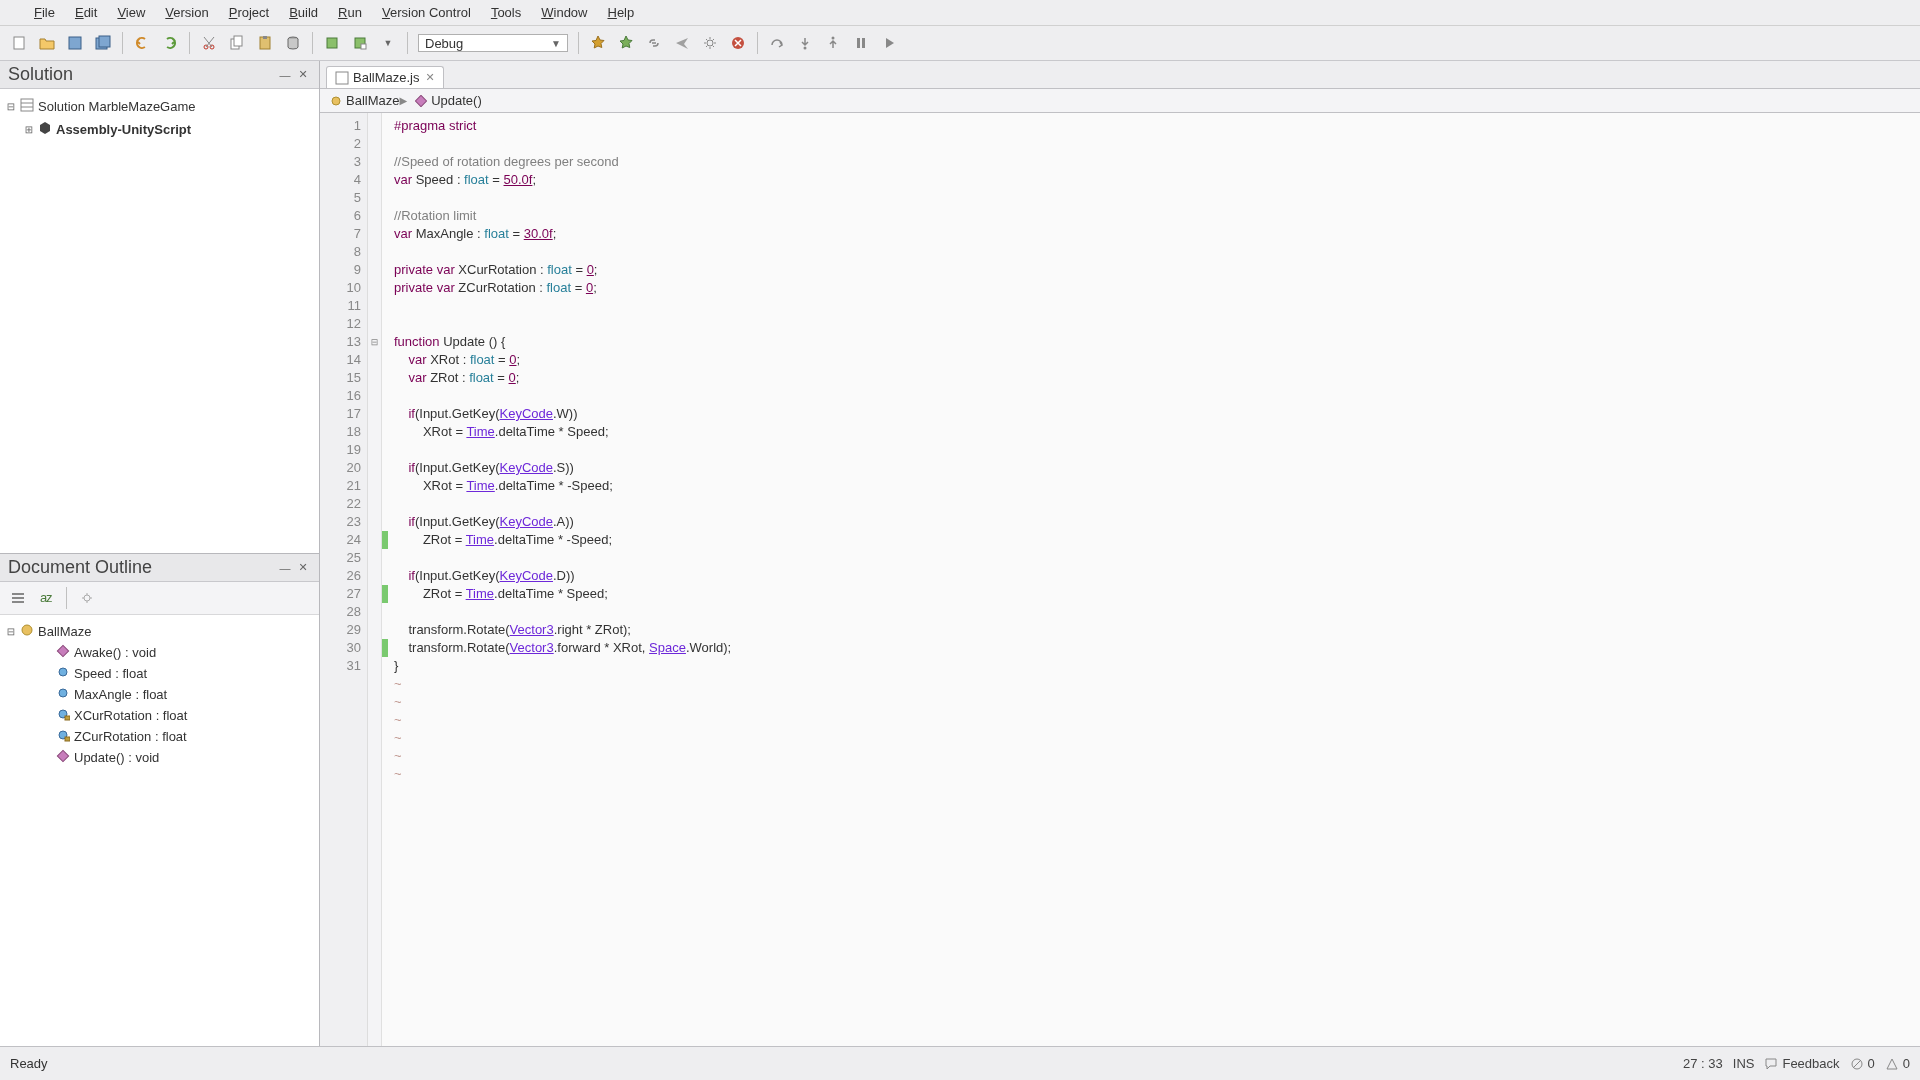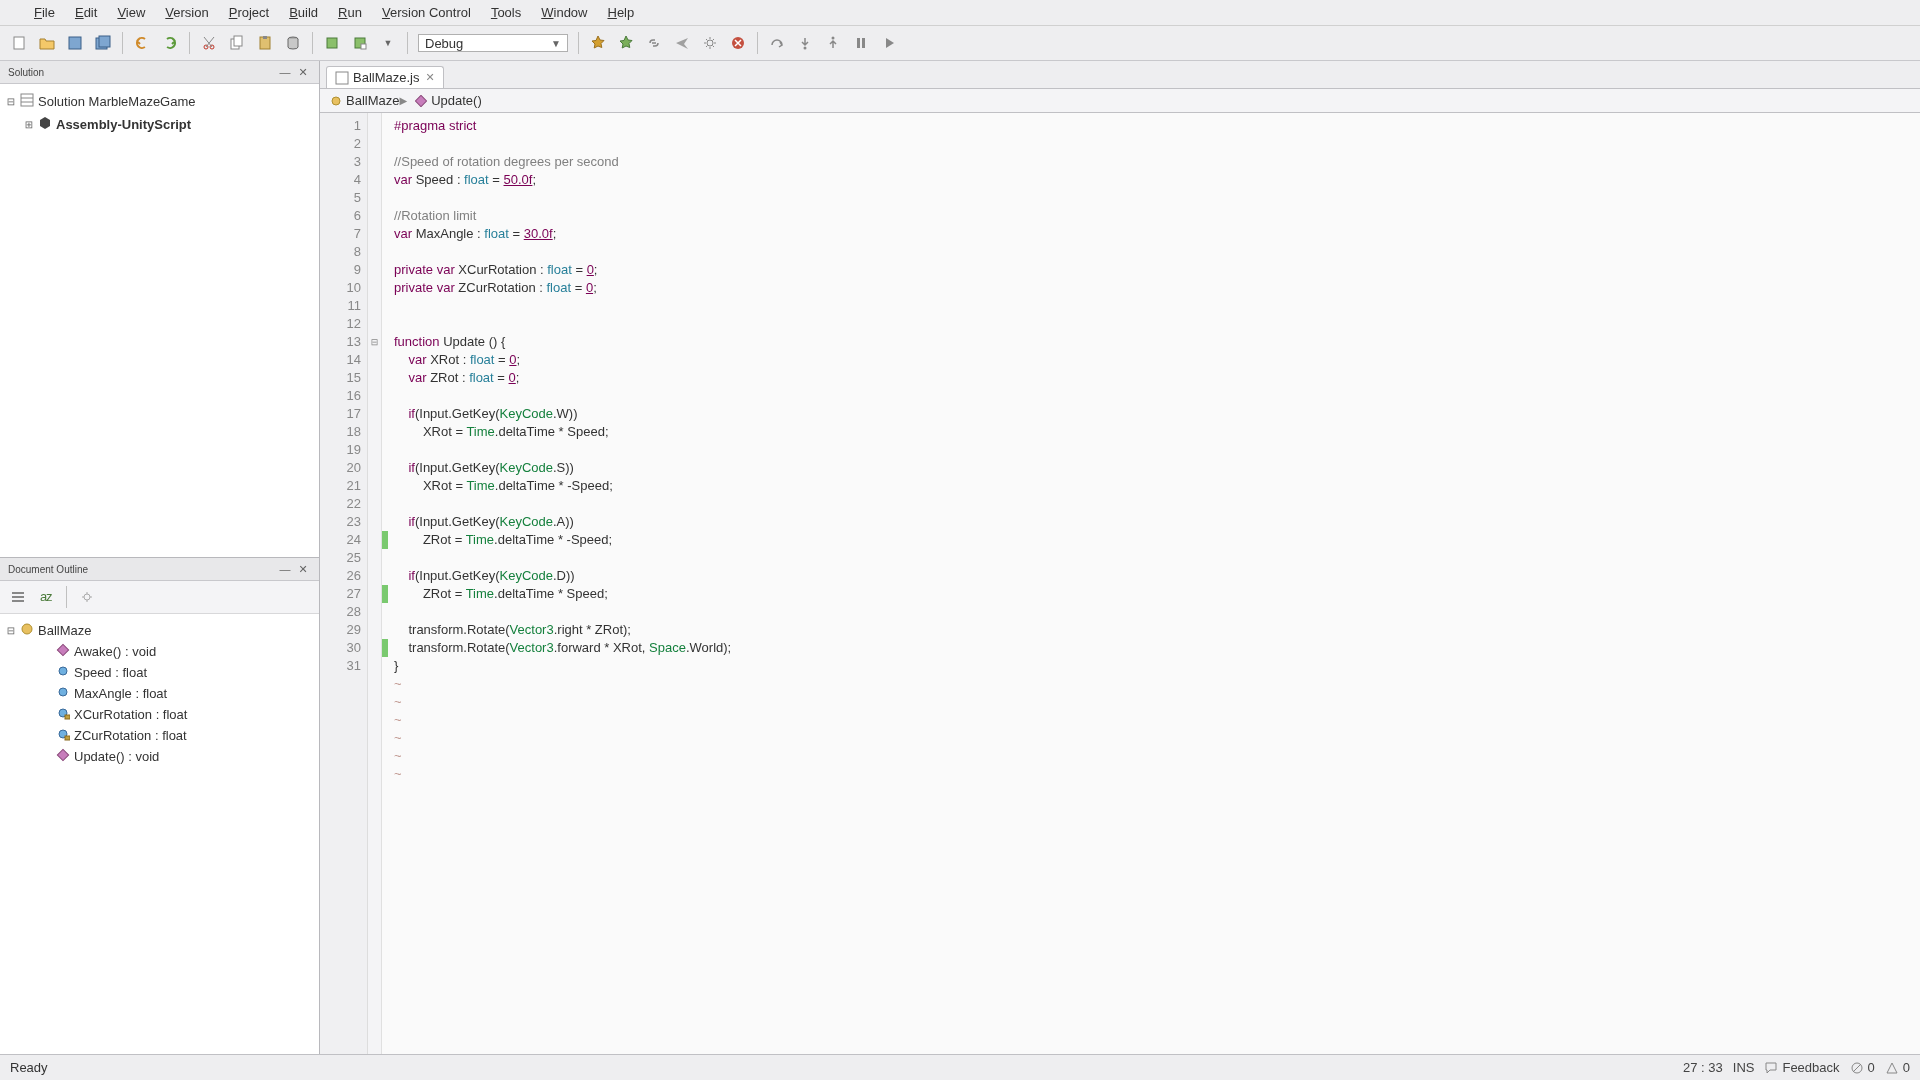--- a/index.html
+++ b/index.html
@@ -18,21 +18,21 @@
 .tb-combo { display: flex; align-items: center; border: 1px solid #b0b0b0; background: #fff; height: 16px; padding: 8px 6px; margin: 0 4px; min-width: 150px; }
 .tb-combo .chev { margin-left: auto; font-size: 10px; color: #666; }
 
 
 .main { flex: 1; display: flex; min-height: 0; }
 .left-column { width: 320px; display: flex; flex-direction: column; border-right: 1px solid #b8b8bc; }
 .panel { display: flex; flex-direction: column; background: #fff; }
 .panel.solution { flex: 1; border-bottom: 1px solid #b8b8bc; }
 .panel.outline { flex: 1; }
 .panel-header { display: flex; align-items: center; background: #e8e8ea; padding: 3px 8px; border-bottom: 1px solid #c8c8cc; }
-.panel-header .title { flex: 1; font-size: 10px; color: #444; }
+.panel-header .title { flex: 1; font-size: 18px; color: #444; }
 .panel-header .pbtn { width: 16px; height: 16px; display: flex; align-items: center; justify-content: center; margin-left: 2px; color: #666; cursor: default; font-size: 11px; }
 .panel-toolbar { display: flex; align-items: center; padding: 4px 6px; border-bottom: 1px solid #d8d8da; gap: 4px; background: #f4f4f6; }
 .panel-toolbar .ptbtn { width: 24px; height: 24px; display: flex; align-items: center; justify-content: center; border: 1px solid transparent; }
 
 .tree { padding: 6px 4px; font-size: 14px; }
 .tree-row { display: flex; align-items: center; padding: 2px 0; white-space: nowrap; }
 .tree-row .twist { width: 14px; text-align: center; color: #666; font-size: 10px; }
 .tree-row .icon { width: 18px; text-align: center; margin-right: 2px; }
 .tree-row.bold .label { font-weight: bold; }
 .tree .indent-1 { padding-left: 18px; }
@@ -57,24 +57,24 @@
 .change-bar { width: 6px; padding-top: 4px; }
 .change-bar .cln { height: 18px; }
 .change-bar .cln.mod { background: #7ac96f; }
 .code-lines { padding: 4px 0 4px 6px; }
 .code-lines .line { height: 18px; line-height: 18px; white-space: pre; }
 .code-lines .tilde { color: #c09890; }
 .tok-key { color: #7a0055; }
 .tok-type { color: #267f99; }
 .tok-com { color: #808080; }
 .tok-num { color: #7a0055; text-decoration: underline; }
-.tok-id  { color: #15803d; }
-
-
-.statusbar { display: flex; align-items: center; background: #eeeef0; border-top: 1px solid #c0c0c4; padding: 3px 10px; height: 26px; }
+.tok-id  { color: #6d28d9; text-decoration: underline; }
+
+
+.statusbar { display: flex; align-items: center; background: #eeeef0; border-top: 1px solid #c0c0c4; padding: 3px 10px; height: 34px; }
 .statusbar .spacer { flex: 1; }
 .statusbar .sitem { margin-left: 10px; display: flex; align-items: center; gap: 4px; color: #444; }
 .statusbar .sicn { width: 14px; height: 14px; }
 </style>
 </head>
 <body>
 
 <div class="app">
 
   <div class="menubar" id="menubar">

